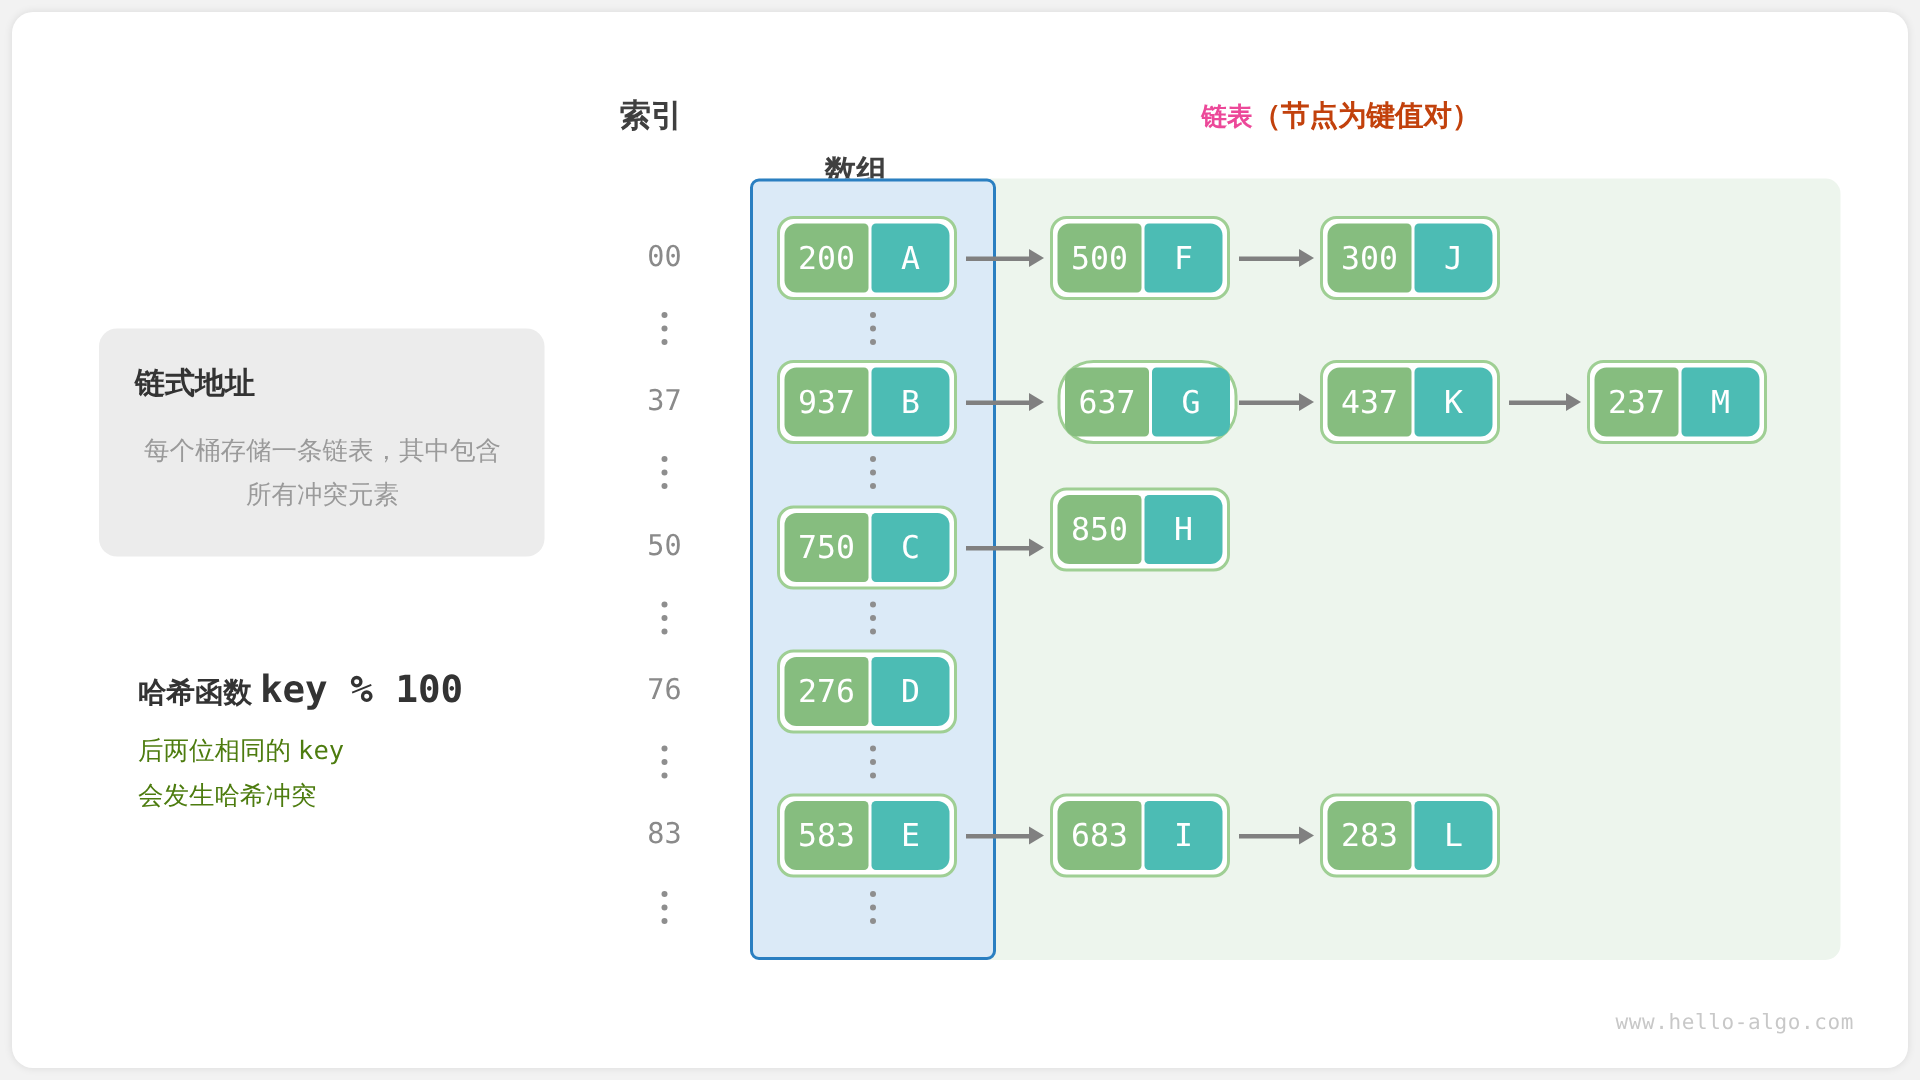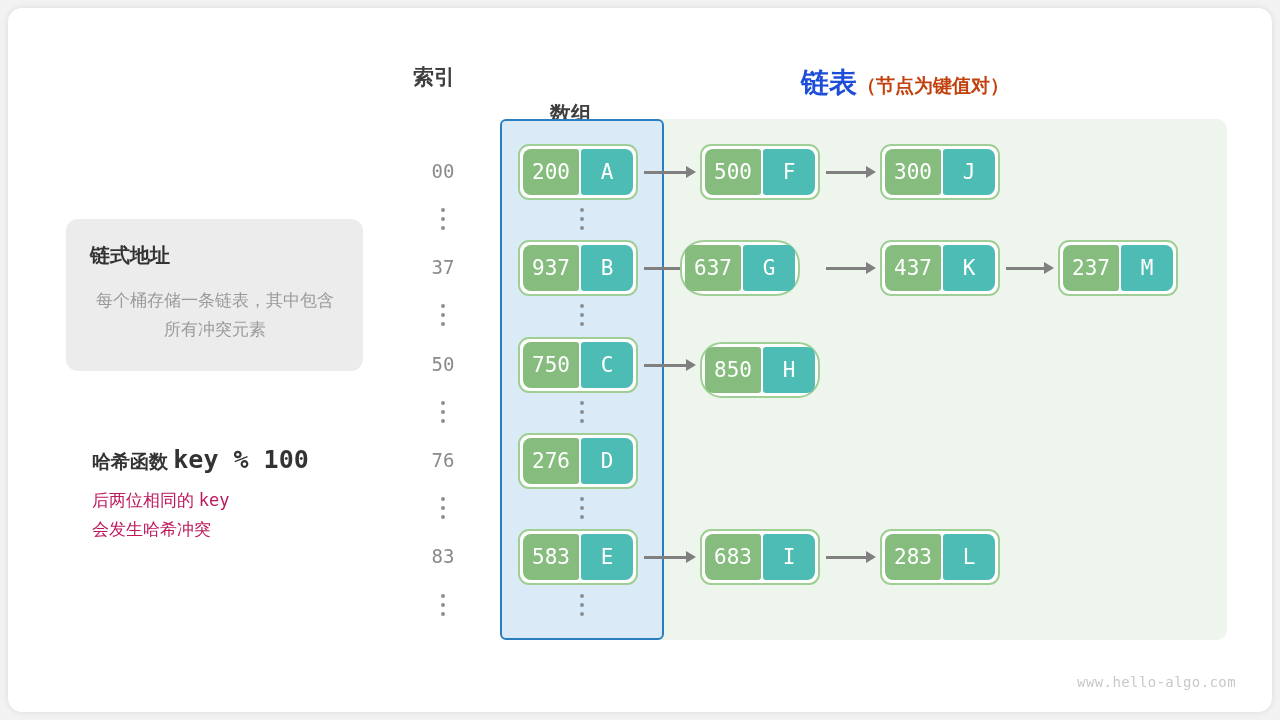--- a/index.html
+++ b/index.html
@@ -28,21 +28,21 @@
   .col-header {
     position: absolute;
     font-size: 21px;
     font-weight: bold;
     color: #3f3f3f;
     white-space: nowrap;
   }
   #hdr-index { left: 405px; top: 55px; }
   #hdr-array { left: 542px; top: 55px; margin-top: 37px; }
   #hdr-list  { left: 793px; top: 56px; }
-  #hdr-list .accent { color: #1d4ed8; font-weight: bold; font-size: 28px; }
+  #hdr-list .accent { color: #ec4899; font-weight: bold; font-size: 17px; }
   #hdr-list .sub    { color: #c2410c; font-weight: bold; font-size: 19px; }
 
   
   #note-card {
     position: absolute;
     left: 58px; top: 211px;
     width: 297px; height: 152px;
     background: #ececec;
     border-radius: 12px;
   }
@@ -68,21 +68,21 @@
   }
   #hash-title .code {
     font-family: "DejaVu Sans Mono", "Liberation Mono", monospace;
     font-weight: bold;
     font-size: 25px;
   }
   #hash-body {
     position: absolute;
     left: 84px; top: 478px;
     width: 280px;
-    font-size: 17px; color: #be185d; line-height: 29px;
+    font-size: 17px; color: #4d7c0f; line-height: 29px;
   }
   #hash-body .code {
     font-family: "DejaVu Sans Mono", "Liberation Mono", monospace;
     font-size: 17px;
   }
 
   
   #list-region {
     position: absolute;
     left: 492px; top: 111px;
@@ -236,21 +236,21 @@
       </div>
       <div class="index-label" style="top: 248px;">37</div>
       <div class="node" style="left: 510px; top: 232px;">
         <div class="key">937</div>
         <div class="val">B</div>
       </div>
       <div class="arrow" style="left: 636px; top: 254px; width: 52px;">
         <div class="shaft" style="width: 43px;"></div>
         <div class="head" style="left: 42px;"></div>
       </div>
-      <div class="node" style="left: 672px; top: 232px; border-radius: 24px;">
+      <div class="node" style="left: 697px; top: 232px; border-radius: 24px;">
         <div class="key">637</div>
         <div class="val">G</div>
       </div>
       <div class="arrow" style="left: 818px; top: 254px; width: 50px;">
         <div class="shaft" style="width: 41px;"></div>
         <div class="head" style="left: 40px;"></div>
       </div>
       <div class="node" style="left: 872px; top: 232px;">
         <div class="key">437</div>
         <div class="val">K</div>
@@ -265,21 +265,21 @@
       </div>
       <div class="index-label" style="top: 345px;">50</div>
       <div class="node" style="left: 510px; top: 329px;">
         <div class="key">750</div>
         <div class="val">C</div>
       </div>
       <div class="arrow" style="left: 636px; top: 351px; width: 52px;">
         <div class="shaft" style="width: 43px;"></div>
         <div class="head" style="left: 42px;"></div>
       </div>
-      <div class="node" style="left: 692px; top: 334px; border-radius: 22px;">
+      <div class="node" style="left: 692px; top: 317px;">
         <div class="key">850</div>
         <div class="val">H</div>
       </div>
       <div class="index-label" style="top: 441px;">76</div>
       <div class="node" style="left: 510px; top: 425px;">
         <div class="key">276</div>
         <div class="val">D</div>
       </div>
       <div class="index-label" style="top: 537px;">83</div>
       <div class="node" style="left: 510px; top: 521px;">

